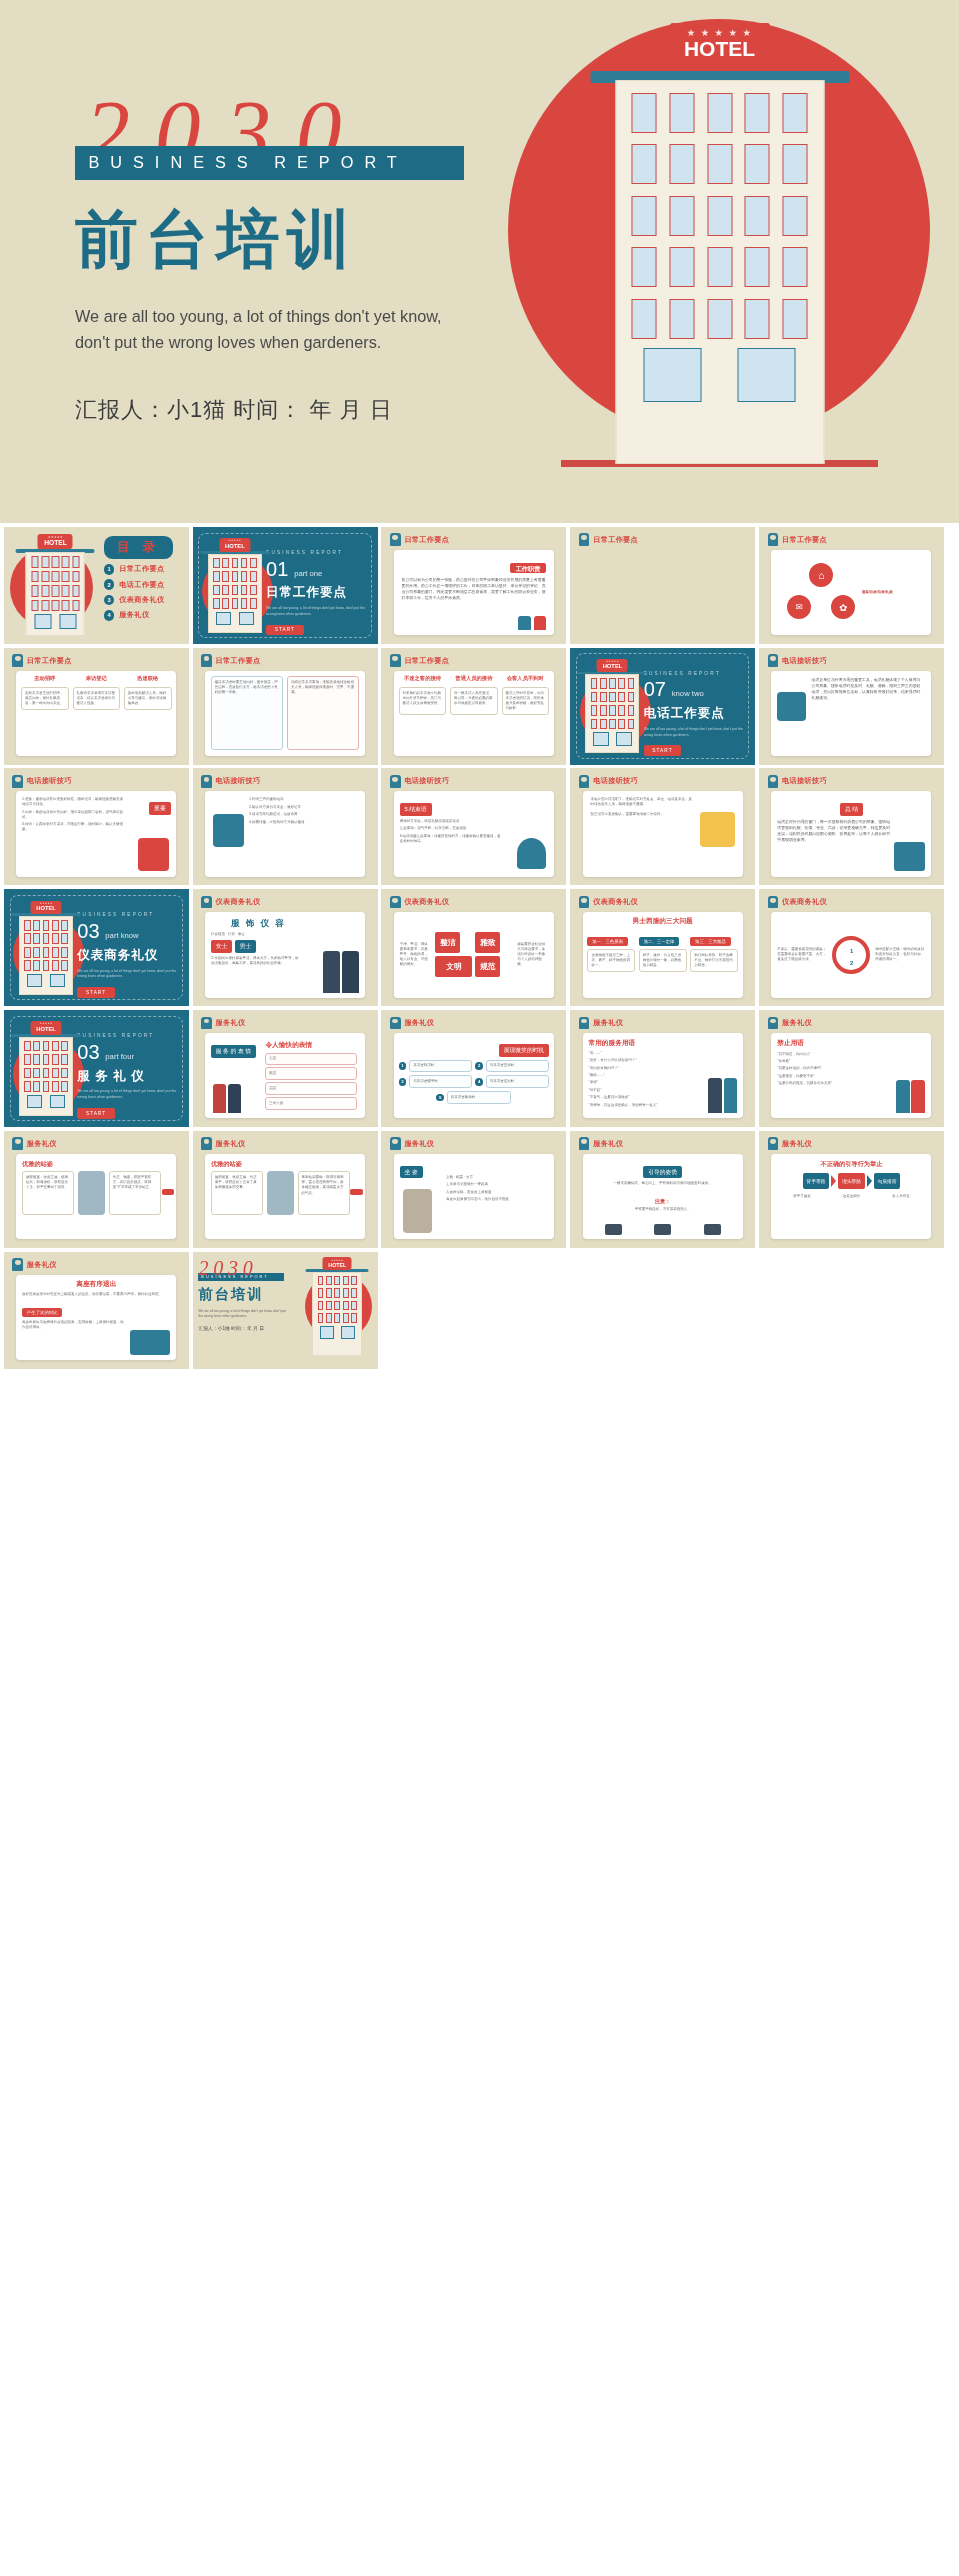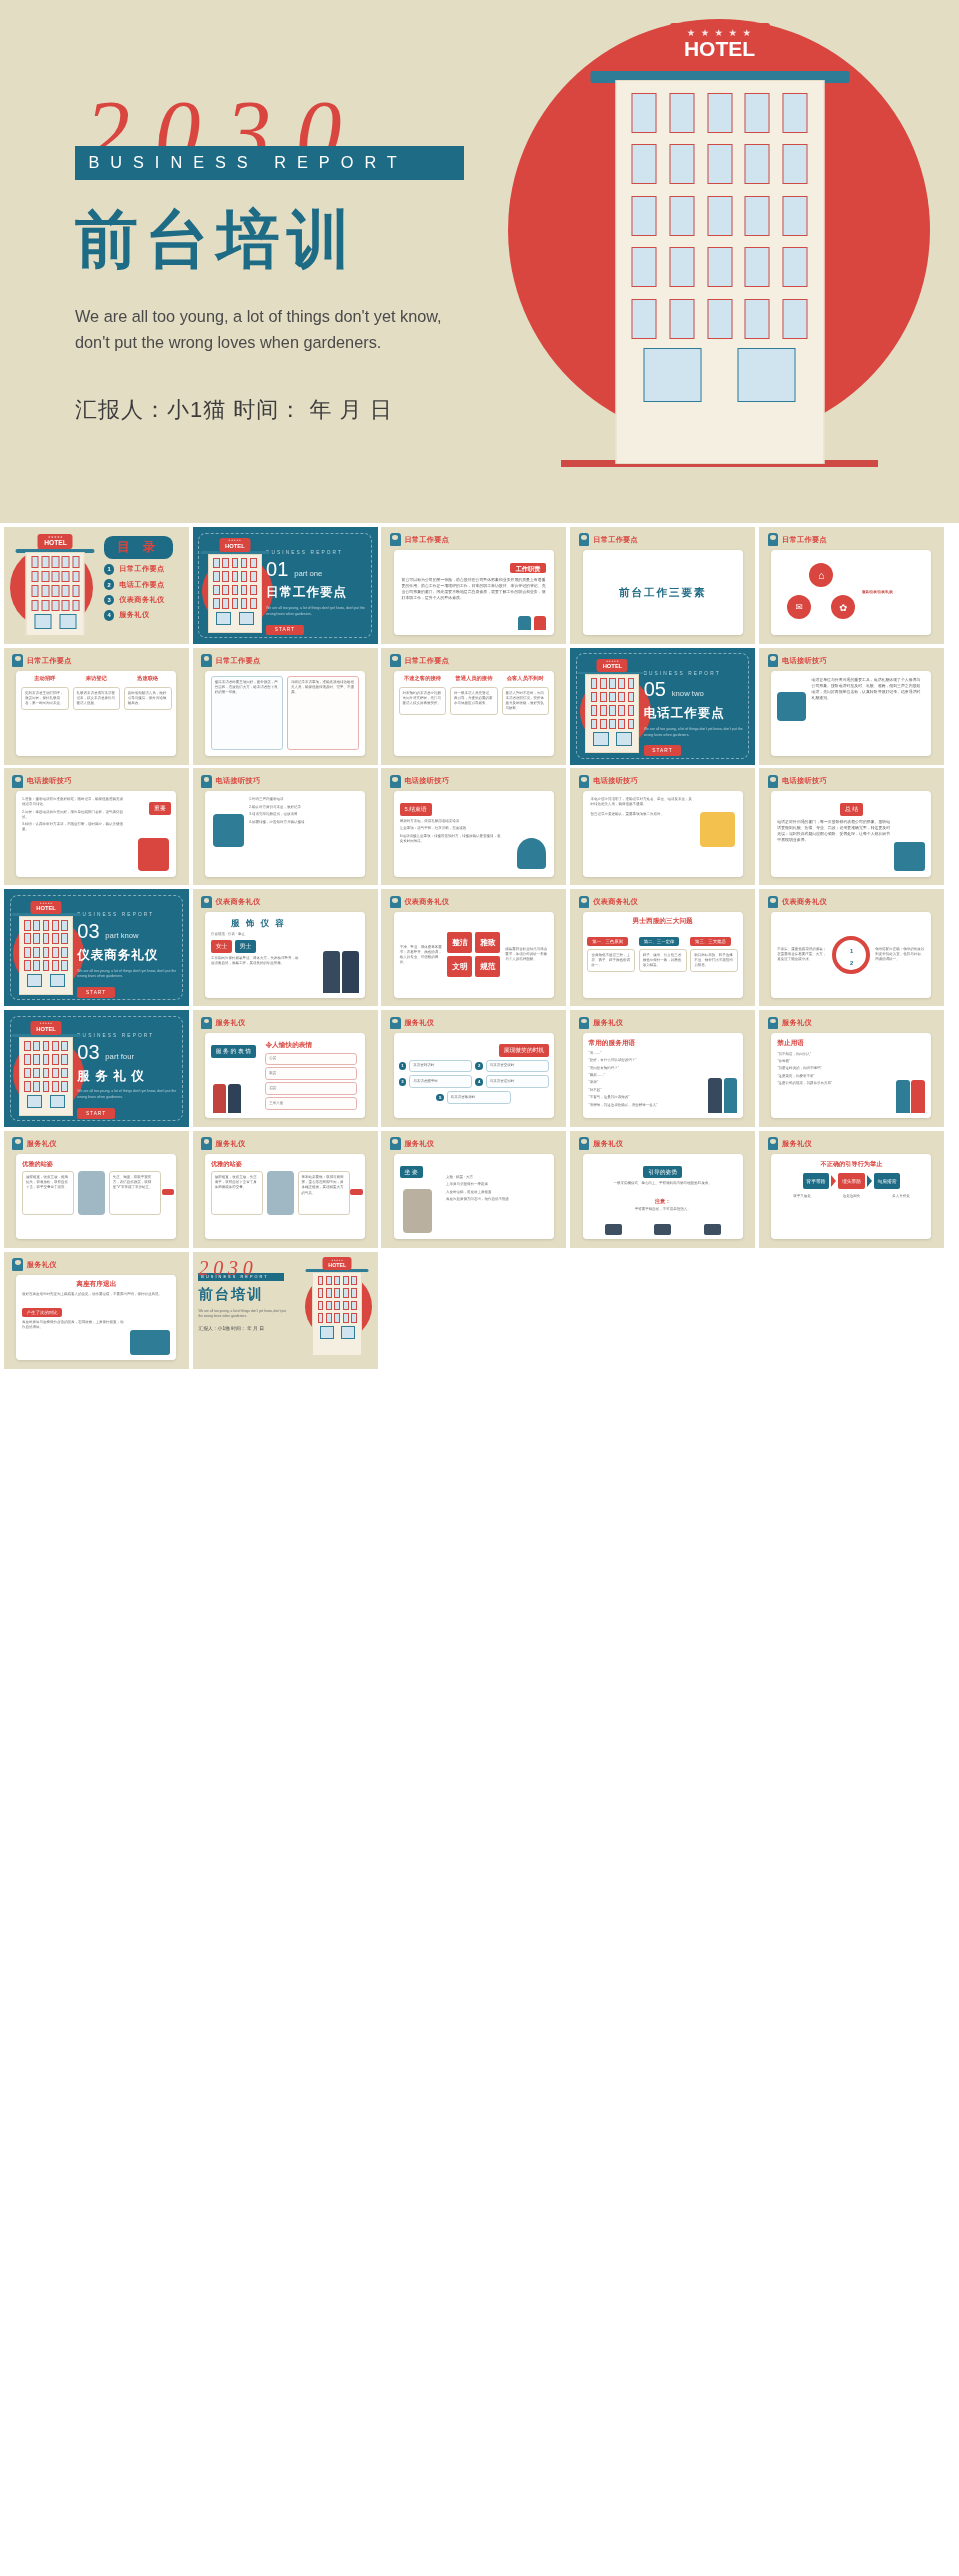--- a/index.html
+++ b/index.html
@@ -280,23 +280,20 @@
         <div style="width:12.5px;height:14.4px;background:#d9453f;border-radius:2.9px 2.9px 0 0;"></div>
       </div>
     </div>
   </div>
 
   <div class="thumb light">
     <div class="hdr">
         <div class="ic"></div>
       <div class="tx">日常工作要点</div>
       </div>
-    <div class="card" style="display:flex;align-items:center;justify-content:center;">
-      <div style="font-size:10.6px;font-weight:bold;color:#1e6b85;letter-spacing:1.9px;line-height:1.35;text-align:center;">前台工作三要素</div>
-    </div>
   </div>
 
   <div class="thumb light">
     <div class="hdr">
         <div class="ic"></div>
       <div class="tx">日常工作要点</div>
       </div>
     <div class="card" style="padding:5.8px;">
       <div style="display:flex;align-items:center;justify-content:center;gap:5.8px;height:100%;">
         <div style="position:relative;width:69px;height:59px;">
@@ -414,21 +411,21 @@
           </div>
         <div class="hfloor" style="align-items:flex-end;">
             <div class="hdoor" style="width:15.4px;height:13.4px;border-width:1px;"></div>
             <div class="hdoor" style="width:15.4px;height:13.4px;border-width:1px;"></div>
           </div>
       </div>
     </div>
     <div class="sec-right">
       <div class="sec-eyebrow">BUSINESS REPORT</div>
       <div class="sec-num">
-          <span>05</span>
+          <span>07</span>
           <small>know two</small>
         </div>
       <div class="sec-cn">电话工作要点</div>
       <div class="sec-en">We are all too young, a lot of things don't yet know, don't put the wrong loves when gardeners.</div>
       <div class="startbtn">START</div>
     </div>
   </div>
 
   <div class="thumb light">
     <div class="hdr">
@@ -591,21 +588,21 @@
   <div class="thumb light">
     <div class="hdr">
         <div class="ic"></div>
       <div class="tx">仪表商务礼仪</div>
       </div>
     <div class="card" style="padding:5.8px;display:flex;gap:4.8px;align-items:center;">
       <div class="tiny" style="flex:1">干净、整洁、得体是基本要求；衣着整齐、颜色协调，给人以专业、可信赖的感觉。</div>
       <div style="display:grid;grid-template-columns:1fr 1fr;gap:2.9px;">
         <div class="redblock" style="width:25px;height:21px;">整洁</div>
         <div class="redblock" style="width:25px;height:21px;">雅致</div>
-        <div class="redblock" style="width:25px;height:21px;">文明</div>
+        <div class="redblock" style="width:37px;height:21px;">文明</div>
         <div class="redblock" style="width:25px;height:21px;">规范</div>
       </div>
       <div class="tiny" style="flex:1">服装要符合职业特点与场合要求，体现公司的统一形象与个人的精神面貌。</div>
     </div>
   </div>
 
   <div class="thumb light">
     <div class="hdr">
         <div class="ic"></div>
       <div class="tx">仪表商务礼仪</div>

